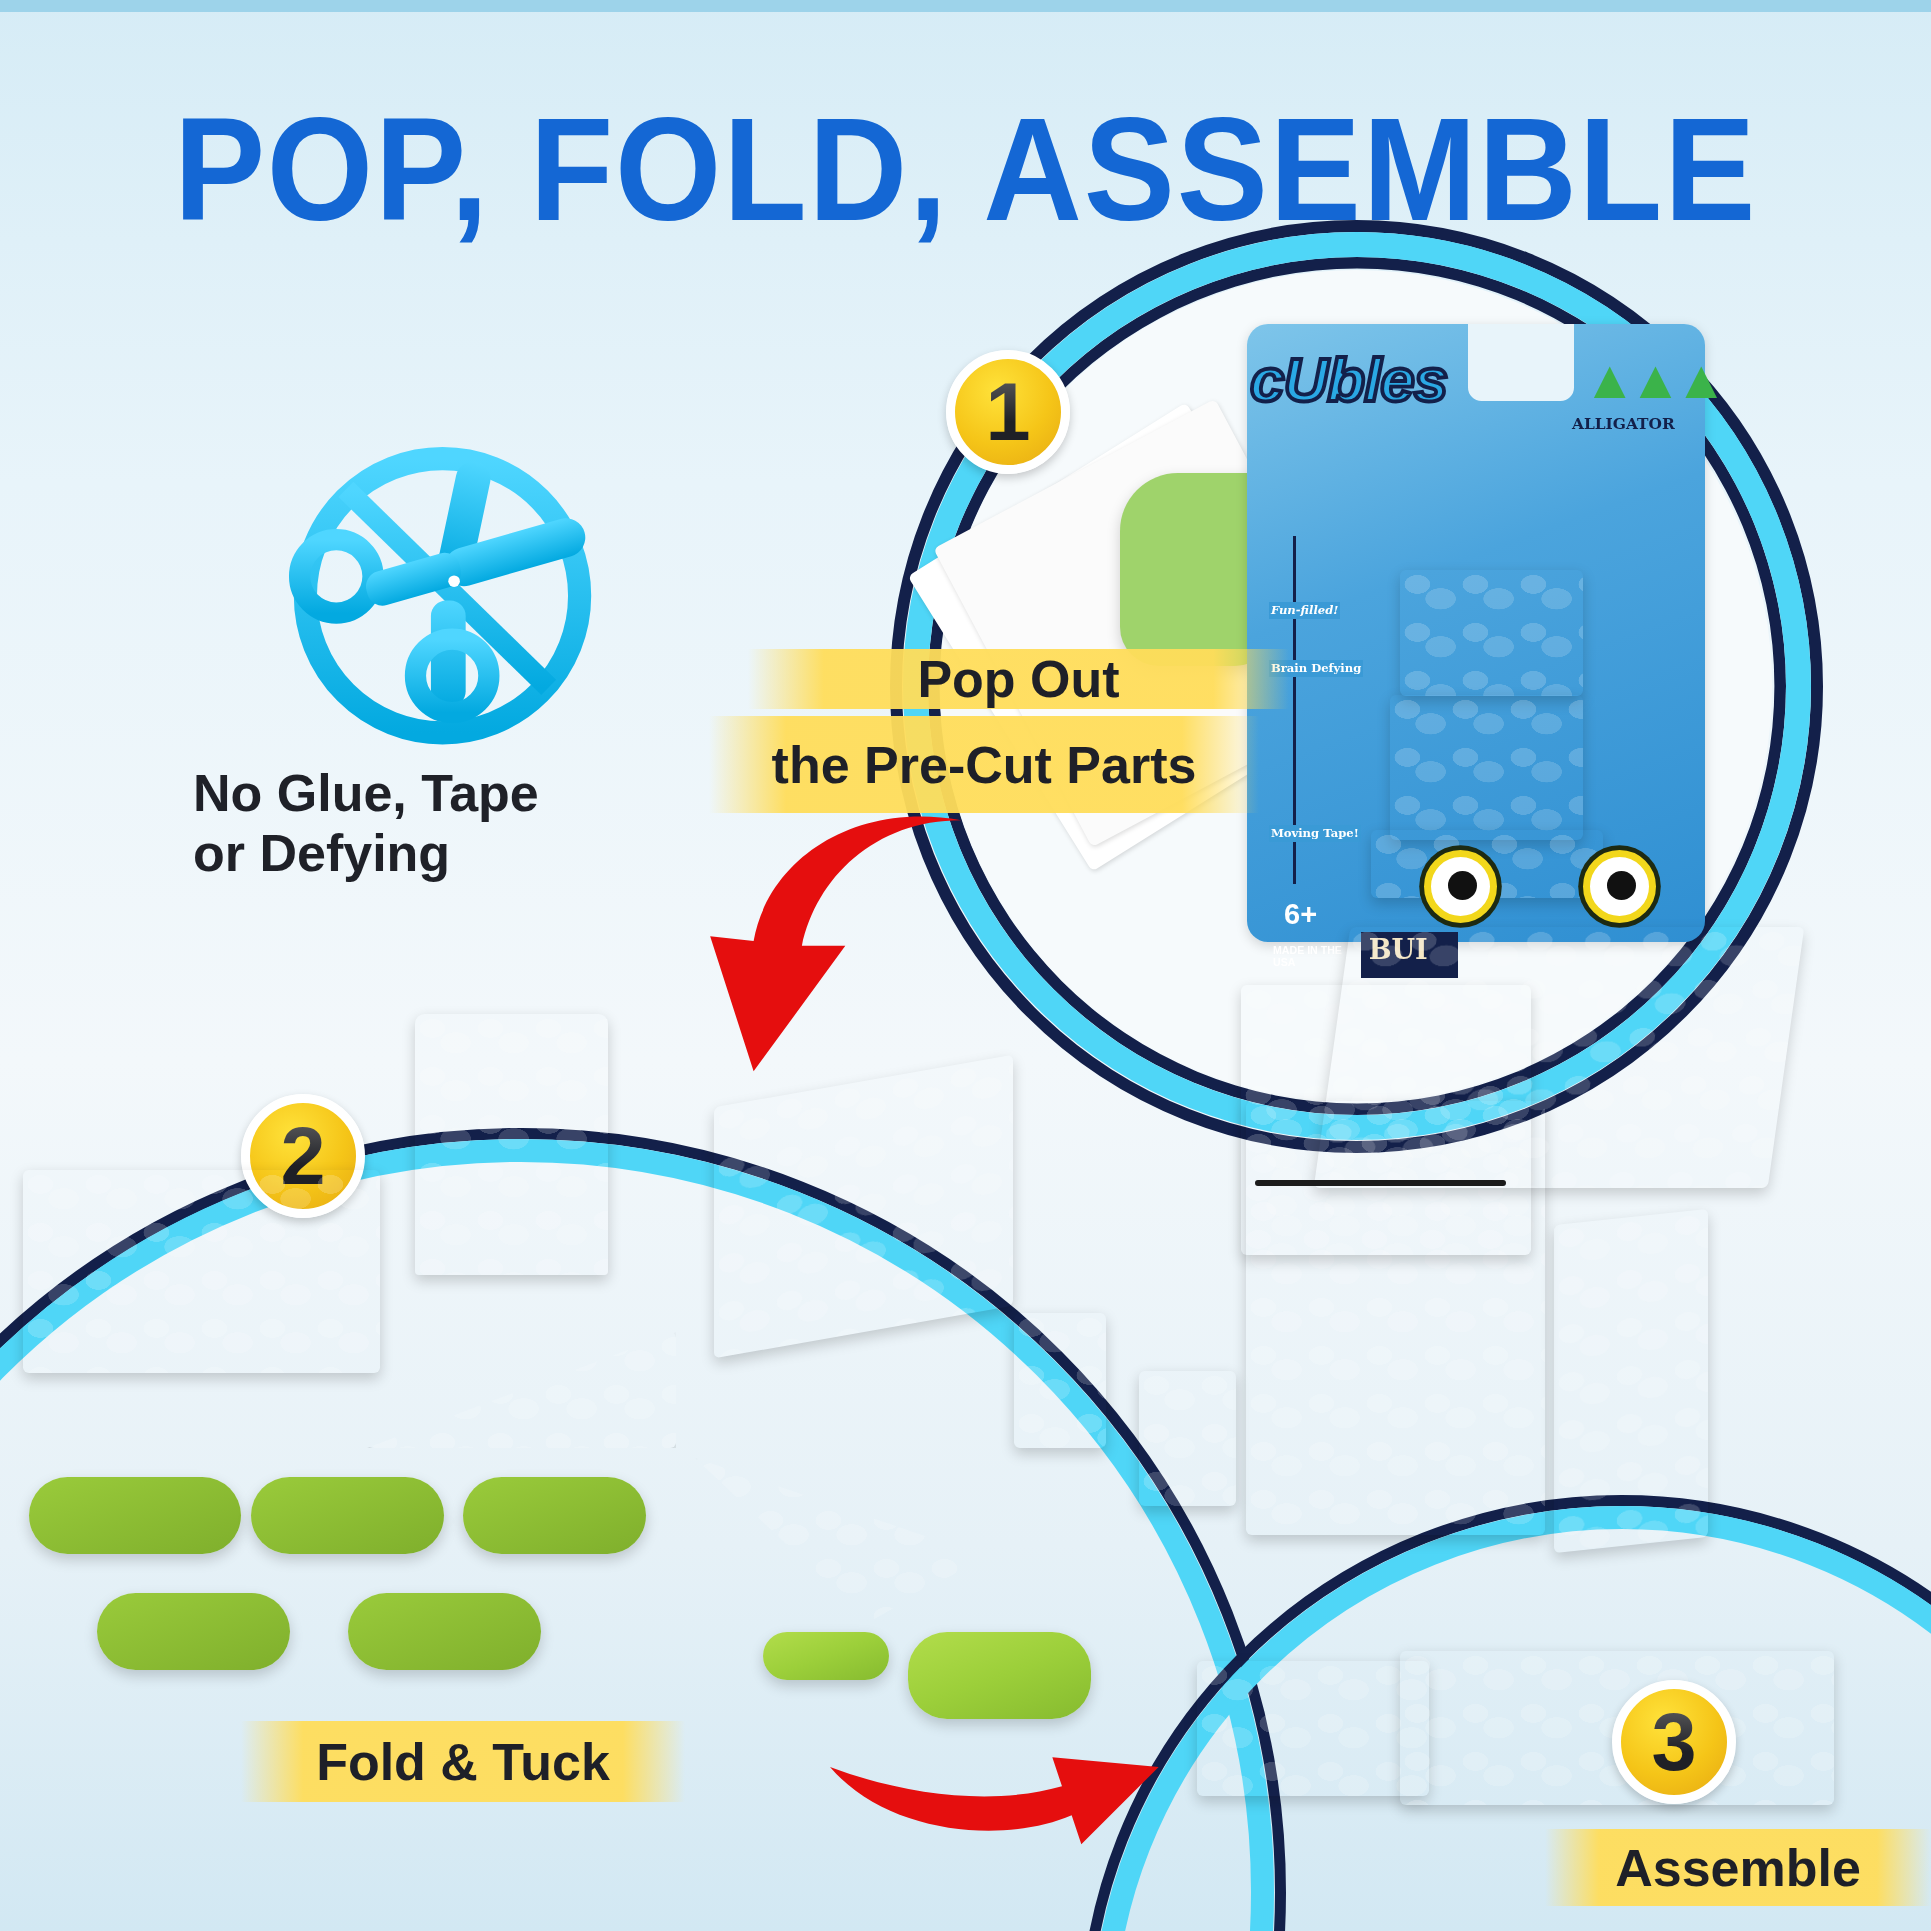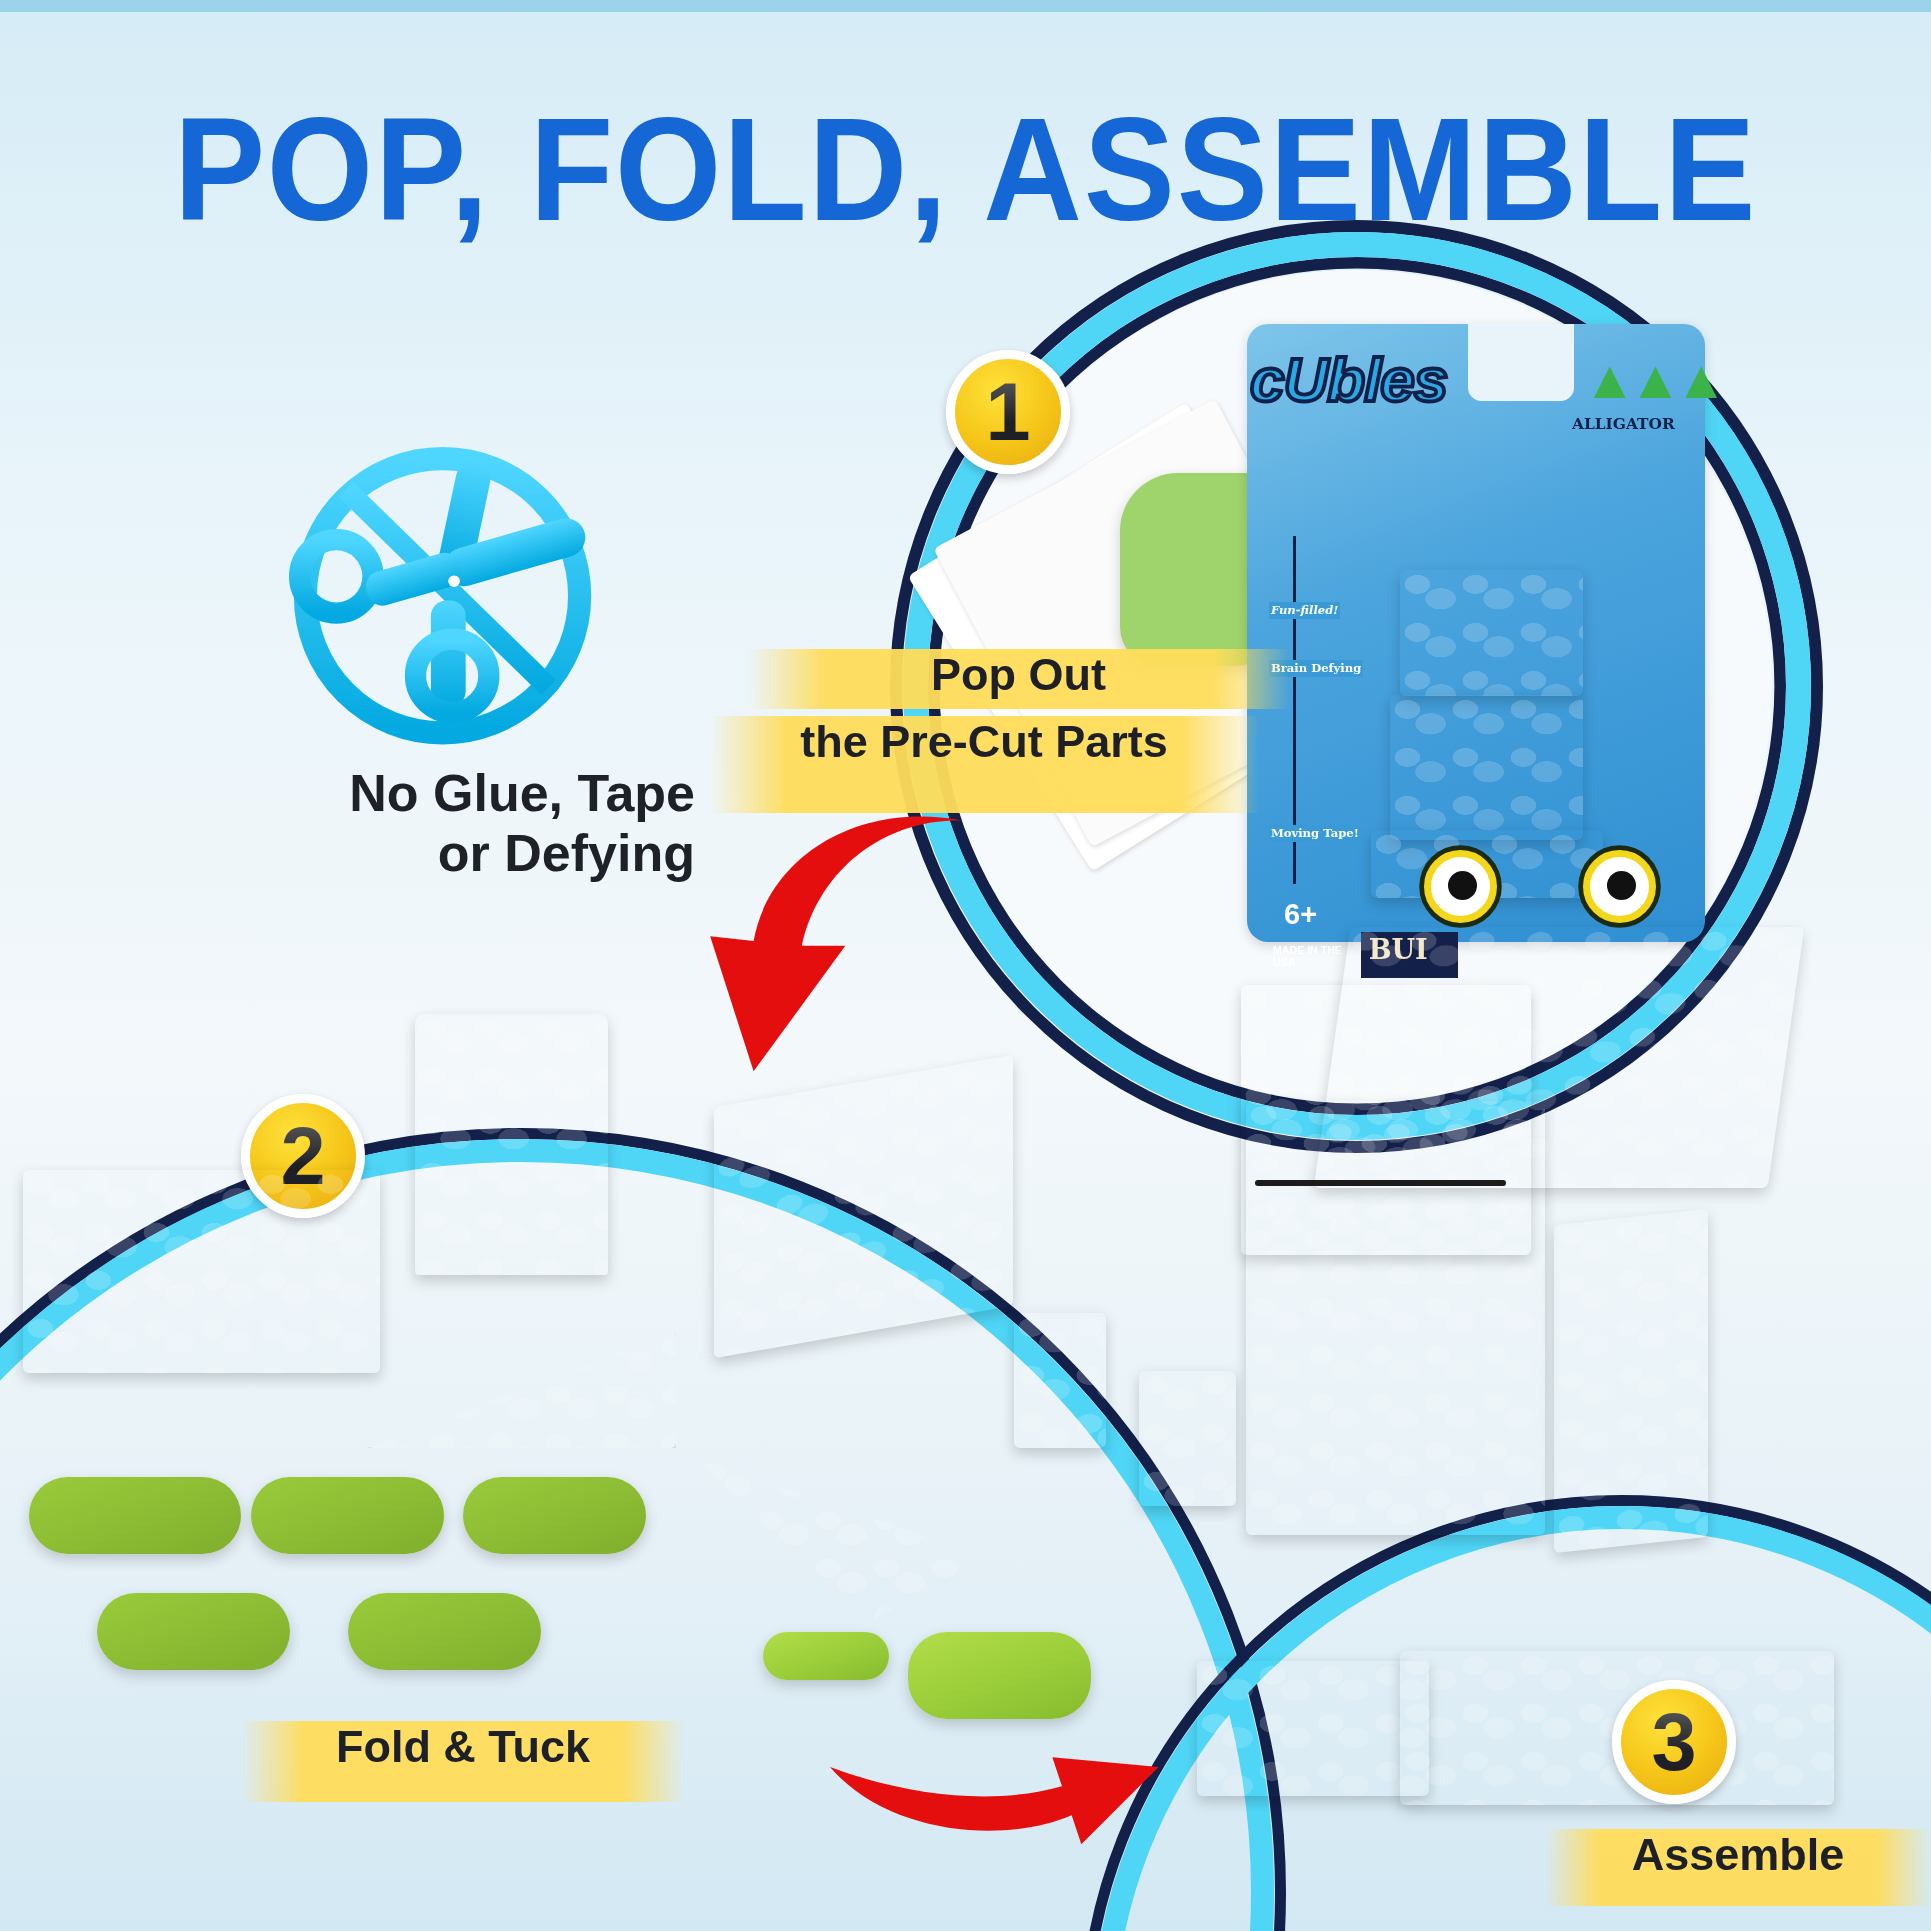--- a/index.html
+++ b/index.html
@@ -31,27 +31,27 @@
     background: radial-gradient(circle at 40% 30%, #ffe23a 0%, #f5c518 55%, #e6a912 100%);
     border:9.7px solid #ffffff; box-shadow: 0 3.9px 9.7px rgba(0,0,0,0.2);
     display:flex; align-items:center; justify-content:center;
     font-weight:900; font-size:81px; color:#25272c;
   }
   .badge span { background: linear-gradient(#666 0%, #1f2026 60%); -webkit-background-clip:text; background-clip:text; color:transparent; }
 
   
   .label-band {
     position:absolute; background: linear-gradient(90deg, rgba(255,221,90,0) 0%, rgba(255,221,90,0.95) 14%, rgba(255,221,90,0.95) 86%, rgba(255,221,90,0) 100%);
-    display:flex; align-items:flex-start; justify-content:center;
-    font-weight:700; color:#1e2028; font-size:45px;
+    display:flex; align-items:center; justify-content:center;
+    font-weight:700; color:#1e2028; font-size:52px;
   }
 
   
   .no-scissors { position:absolute; left:288px; top:446px; width:309px; height:309px; }
-  .no-scissors-text { position:absolute; left:193px; top:763px; width:502px; text-align:right; font-weight:700; font-size:52px; line-height:60px; color:#1f2128; }
+  .no-scissors-text { position:absolute; left:193px; top:763px; width:502px; text-align:left; font-weight:700; font-size:52px; line-height:60px; color:#1f2128; }
 
   
   .card { position:absolute; left:1247px; top:324px; width:458px; height:618px; border-radius:21px;
     background: linear-gradient(160deg, #7ec5ea 0%, #4ba4dd 40%, #2f8fd2 100%); box-shadow:0 3.9px 11.6px rgba(0,0,0,0.15); }
   .card-notch { position:absolute; left:1468px; top:324px; width:106px; height:77px; background:#e8f4fa; border-radius:0 0 13.5px 13.5px; }
   .card-brand { position:absolute; left:1250px; top:344px; font-weight:900; font-size:62px; color:#2aa8e4; -webkit-text-stroke:3.9px #13204a; font-style:italic; letter-spacing:-1px; }
   .card-animal-icon { position:absolute; left:1583px; top:348px; font-size:54px; color:#3bb34a; letter-spacing:-7.7px; }
   .card-animal { position:absolute; left:1572px; top:415px; font-family:"DejaVu Serif", serif; font-weight:700; font-size:15.4px; color:#13204a; }
   .card-scale-line { position:absolute; left:1293px; top:536px; width:2.9px; height:348px; background:#13204a; }
   .card-feature { position:absolute; left:1269px; font-family:"DejaVu Serif", serif; font-weight:700; font-size:11.6px; line-height:13.5px; color:#fff; background: #3a9ad6; padding:1.9px 1.9px; }

